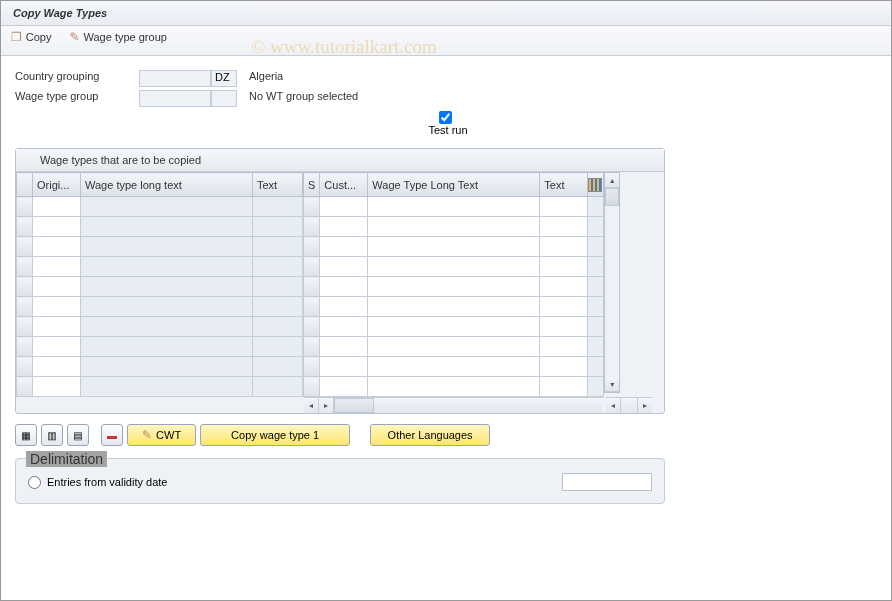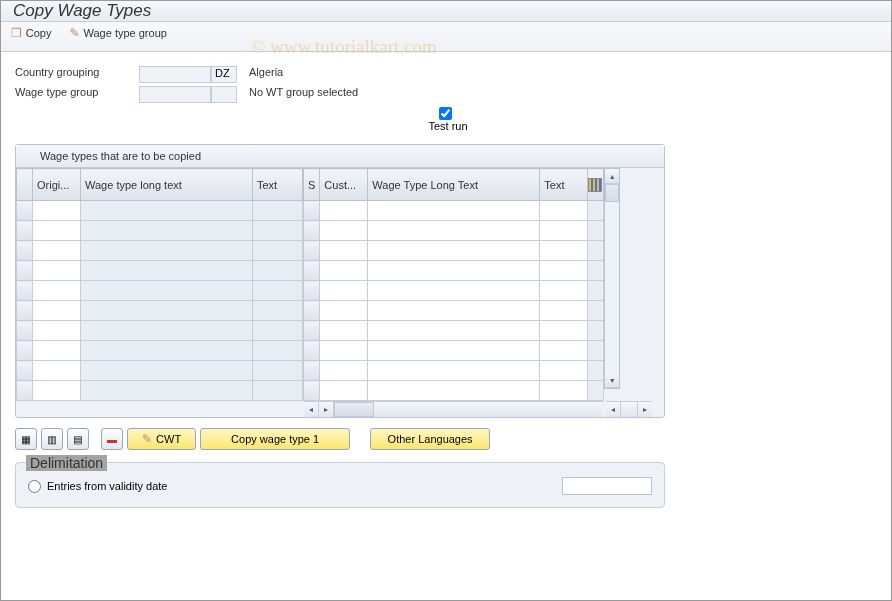--- a/index.html
+++ b/index.html
@@ -7,23 +7,23 @@
   font-family: Arial, sans-serif;
   font-size: 11px;
   background: #fff;
   width: 892px;
   height: 601px;
   position: relative;
   border: 1px solid #999;
 }
 .title-bar {
   background: linear-gradient(#f5f7fb, #e8ecf2);
-  padding: 0 12px;
-  font-size: 17px;
-  font-weight: normal;
+  padding: 6px 12px;
+  font-size: 11px;
+  font-weight: bold;
   font-style: italic;
   color: #333;
   border-bottom: 1px solid #ccc;
 }
 .toolbar {
   background: linear-gradient(#f8f9fb, #eef1f5);
   padding: 4px 10px;
   border-bottom: 1px solid #c5cdd8;
   display: flex;
   align-items: flex-start;
@@ -61,21 +61,21 @@
   border-bottom: 1px solid #c5cdd8;
 }
 .grid-wrap { display: flex; }
 .grid {
   border-collapse: collapse; table-layout: fixed;
 }
 .grid th {
   background: linear-gradient(#f2f4f8,#dde2ea);
   border: 1px solid #b8c2d0;
   font-weight: normal; color: #333;
-  height: 32px; text-align: left; padding: 0 4px;
+  height: 24px; text-align: left; padding: 0 4px;
   white-space: nowrap; overflow: hidden; font-size: 11px;
 }
 .grid td {
   border: 1px solid #c5cdd8; height: 20px; padding: 0;
 }
 .rowhdr {
   background: linear-gradient(#f2f4f8,#dde2ea);
   width: 16px;
 }
 .c-white { background: #fff; }

